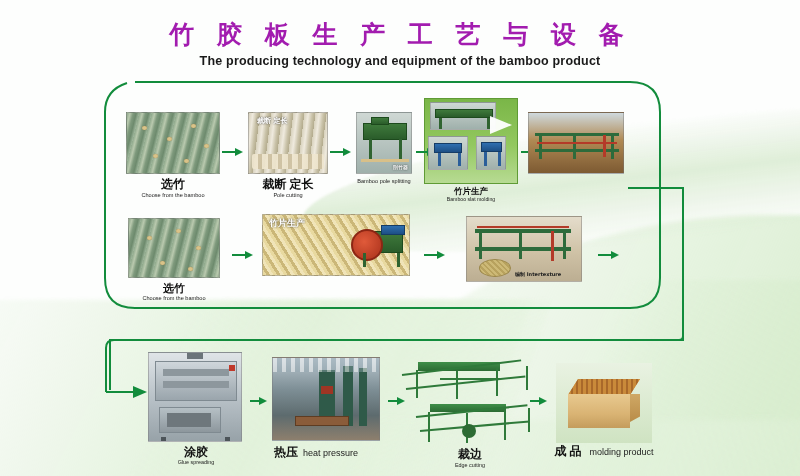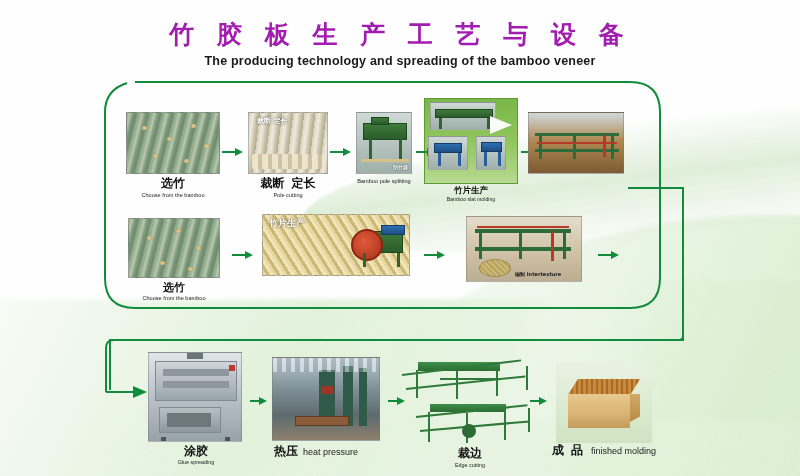--- a/index.html
+++ b/index.html
@@ -76,21 +76,21 @@
   .photo{
     display:block;
     border:1px solid rgba(120,120,120,.45);
     box-sizing:border-box;
     background:#cfd6d8;
     position:relative;
     overflow:hidden;
   }
   .cap{text-align:center;width:100%;}
   .cap-cn{
-    font-family:Liberation Mono, monospace;
+    font-family:Liberation Serif, serif;
     font-weight:bold;color:#111;line-height:1.1;
     white-space:nowrap;
   }
   .cap-en{
     color:#1c1c1c;line-height:1.1;white-space:nowrap;
   }
   .cap-inline{display:flex;align-items:baseline;justify-content:center;gap:5px;}
 
   
   .arrow{position:absolute;z-index:7;}
@@ -197,21 +197,21 @@
 
   <div class="swoosh sw-bigcurve"></div>
   <div class="swoosh sw-top"></div>
   <div class="swoosh sw-bot1"></div>
   <div class="swoosh sw-bot2"></div>
   <div class="swoosh sw-bot3"></div>
   <div class="swoosh sw-bot4"></div>
 
   <div id="title-block">
     <div id="title-cn" style="color:#a21caf">竹 胶 板 生 产 工 艺 与 设 备</div>
-    <div id="title-en">The producing technology and spreading of the bamboo veneer</div>
+    <div id="title-en">The producing technology and equipment of the bamboo product</div>
   </div>
 
   <svg id="frame" viewBox="0 0 800 476">
 
     <path d="M 135 82 L 630 82 Q 660 82 660 112 L 660 278 Q 660 308 630 308 L 135 308 Q 105 308 105 278 L 105 112 Q 105 90 127 83" fill="none" stroke="#128c3c" stroke-width="2"></path>
 
     <path d="M 628 188 L 683 188 L 683 340 L 110 340 L 110 390" fill="none" stroke="#128c3c" stroke-width="2"></path>
 
     <path d="M 683 188 L 683 336 Q 683 340 679 340 L 114 340 Q 106 340 106 348 L 106 392" fill="none" stroke="#128c3c" stroke-width="2"></path>
 
@@ -476,17 +476,17 @@
   </div>
 
   <div class="stage" style="left:556px;top:363px;width:96px;">
     <div class="photo product" style="width:96px;height:80px;border:none;">
       <span class="prod-top" style="left:12px;top:16px;width:72px;height:16px;clip-path:polygon(14% 0%,100% 0%,86% 100%,0% 100%);"></span>
       <span class="prod-front" style="left:12px;top:31px;width:62px;height:34px;"></span>
       <span class="prod-side" style="left:74px;top:31px;width:10px;height:28px;clip-path:polygon(0 0,100% 0,100% 80%,0 100%);"></span>
     </div>
     <div class="cap cap-inline" style="margin-top:2px;gap:8px;">
       <span class="cap-cn" style="font-size:12px;">成 品</span>
-      <span class="cap-en" style="font-size:9px;">finished molding</span>
+      <span class="cap-en" style="font-size:9px;">molding product</span>
     </div>
   </div>
 
 </div>
 
 </body></html>

